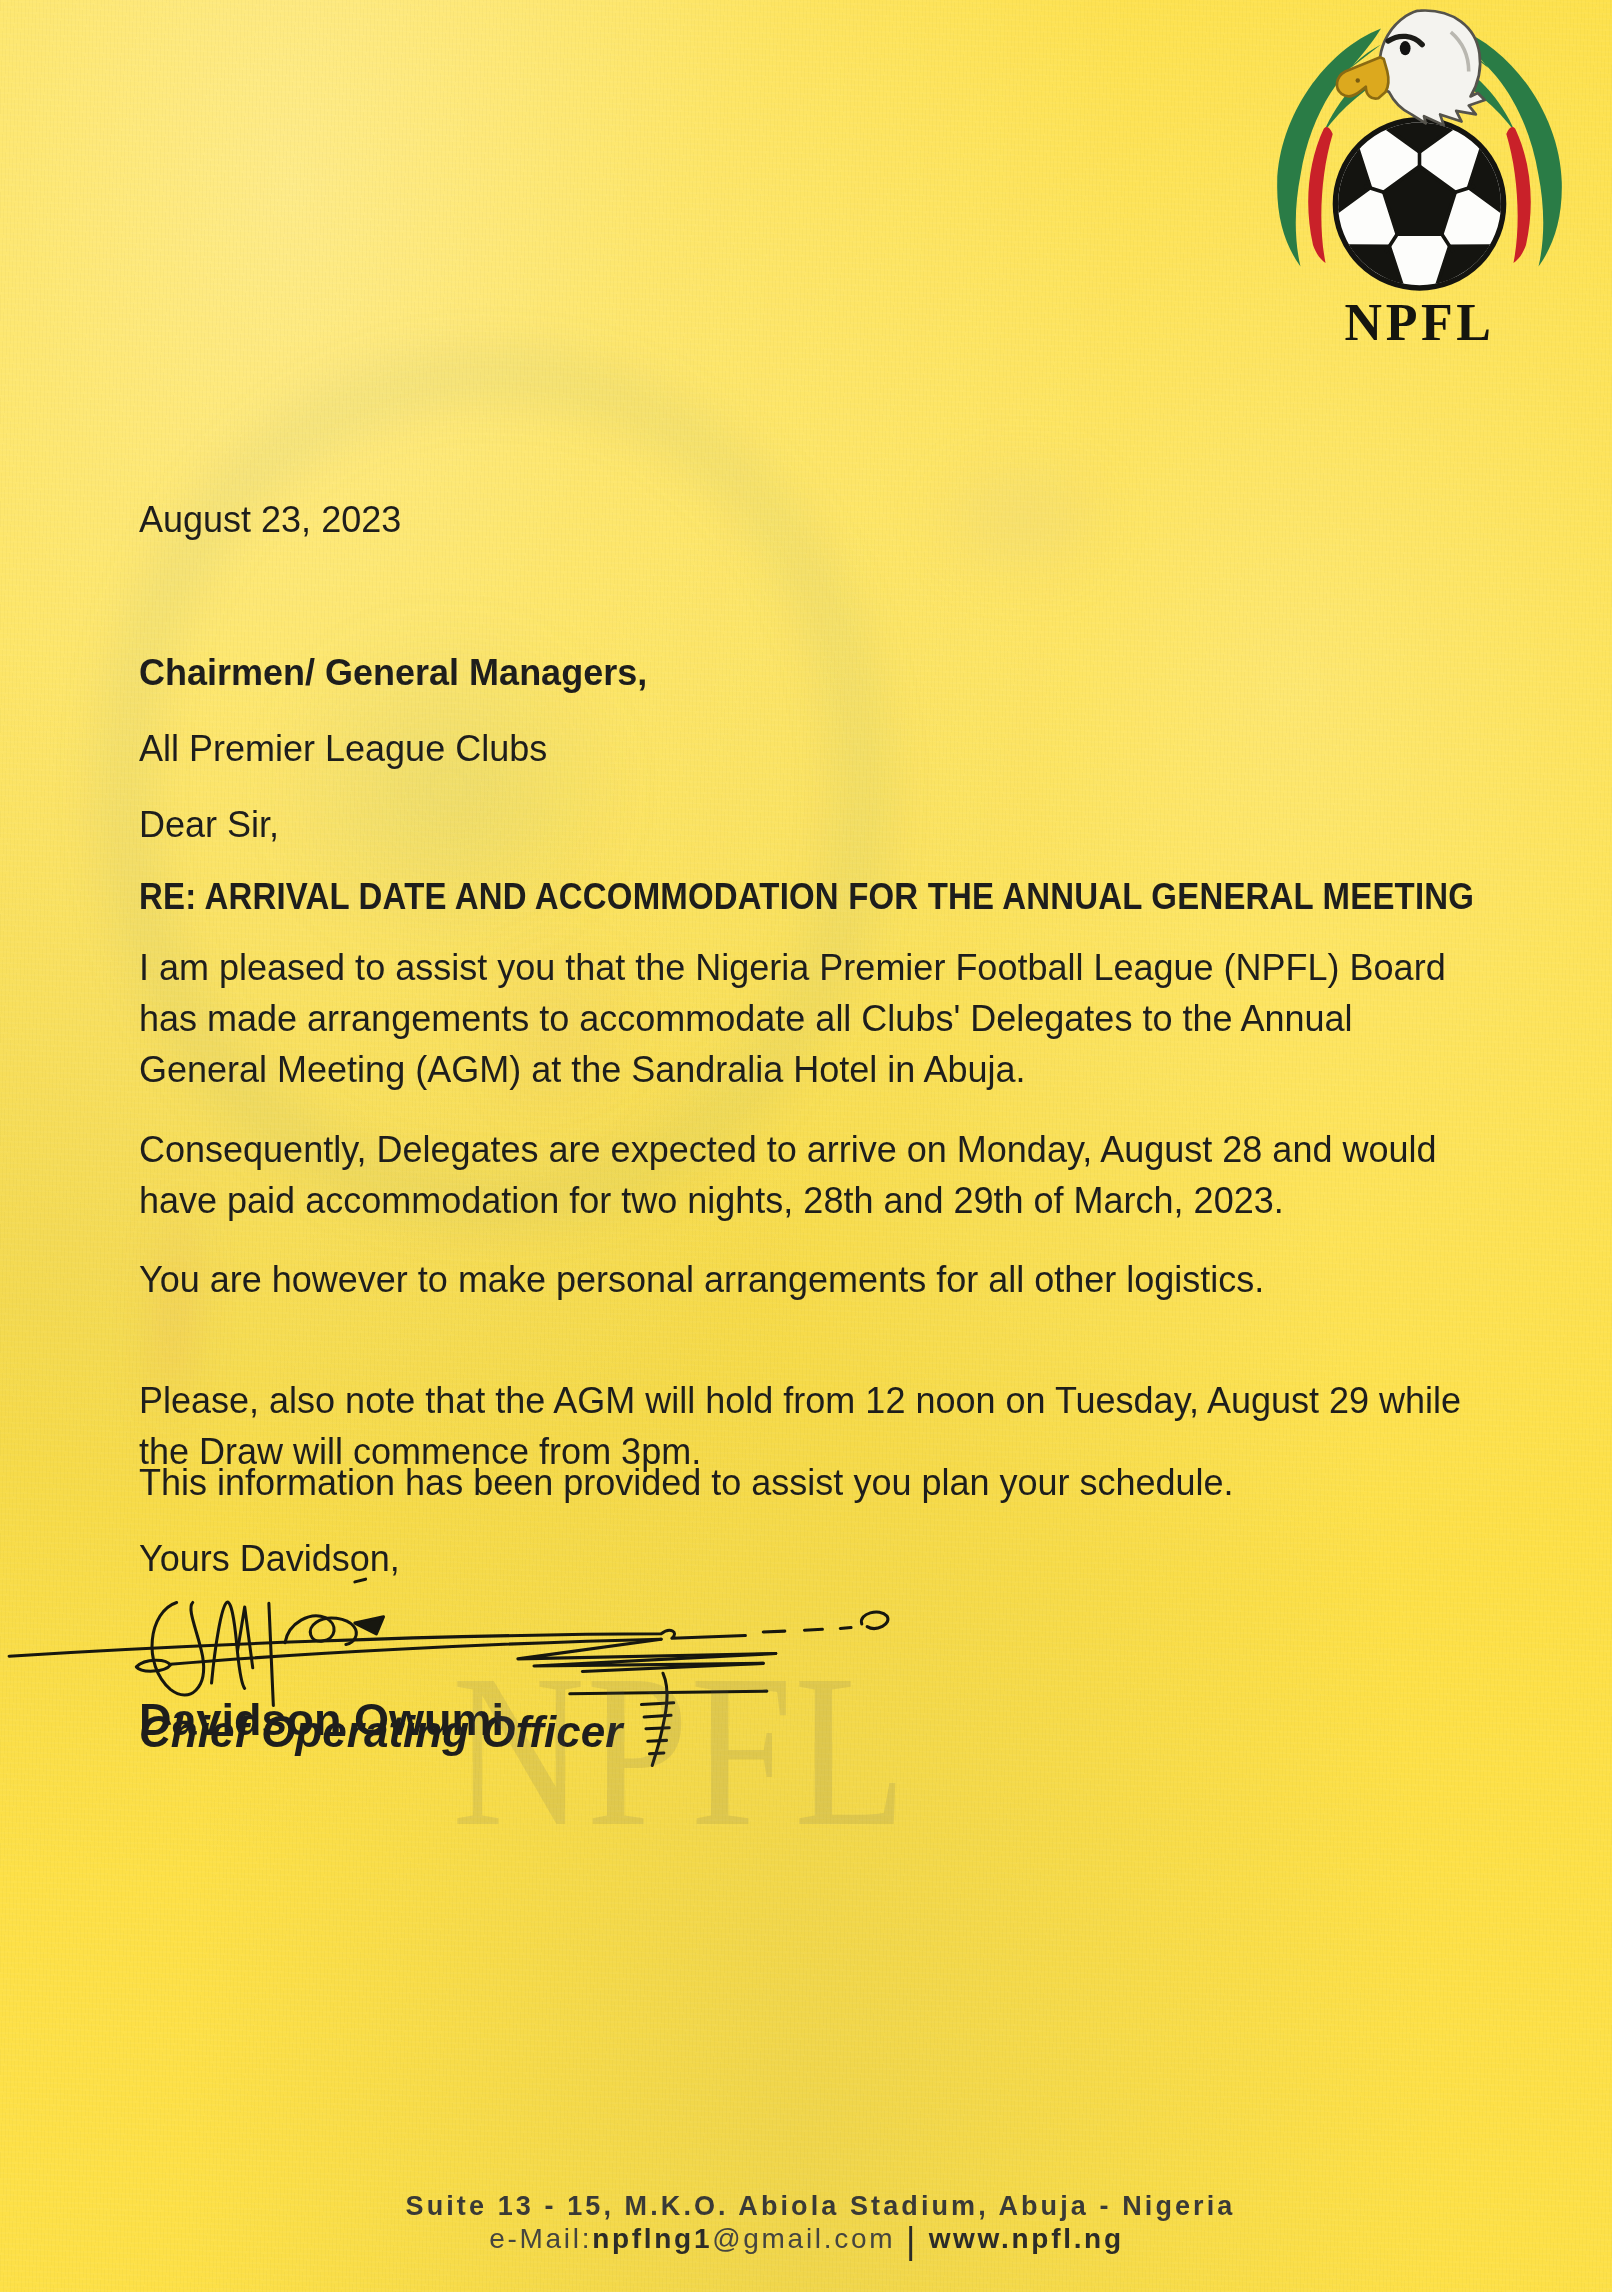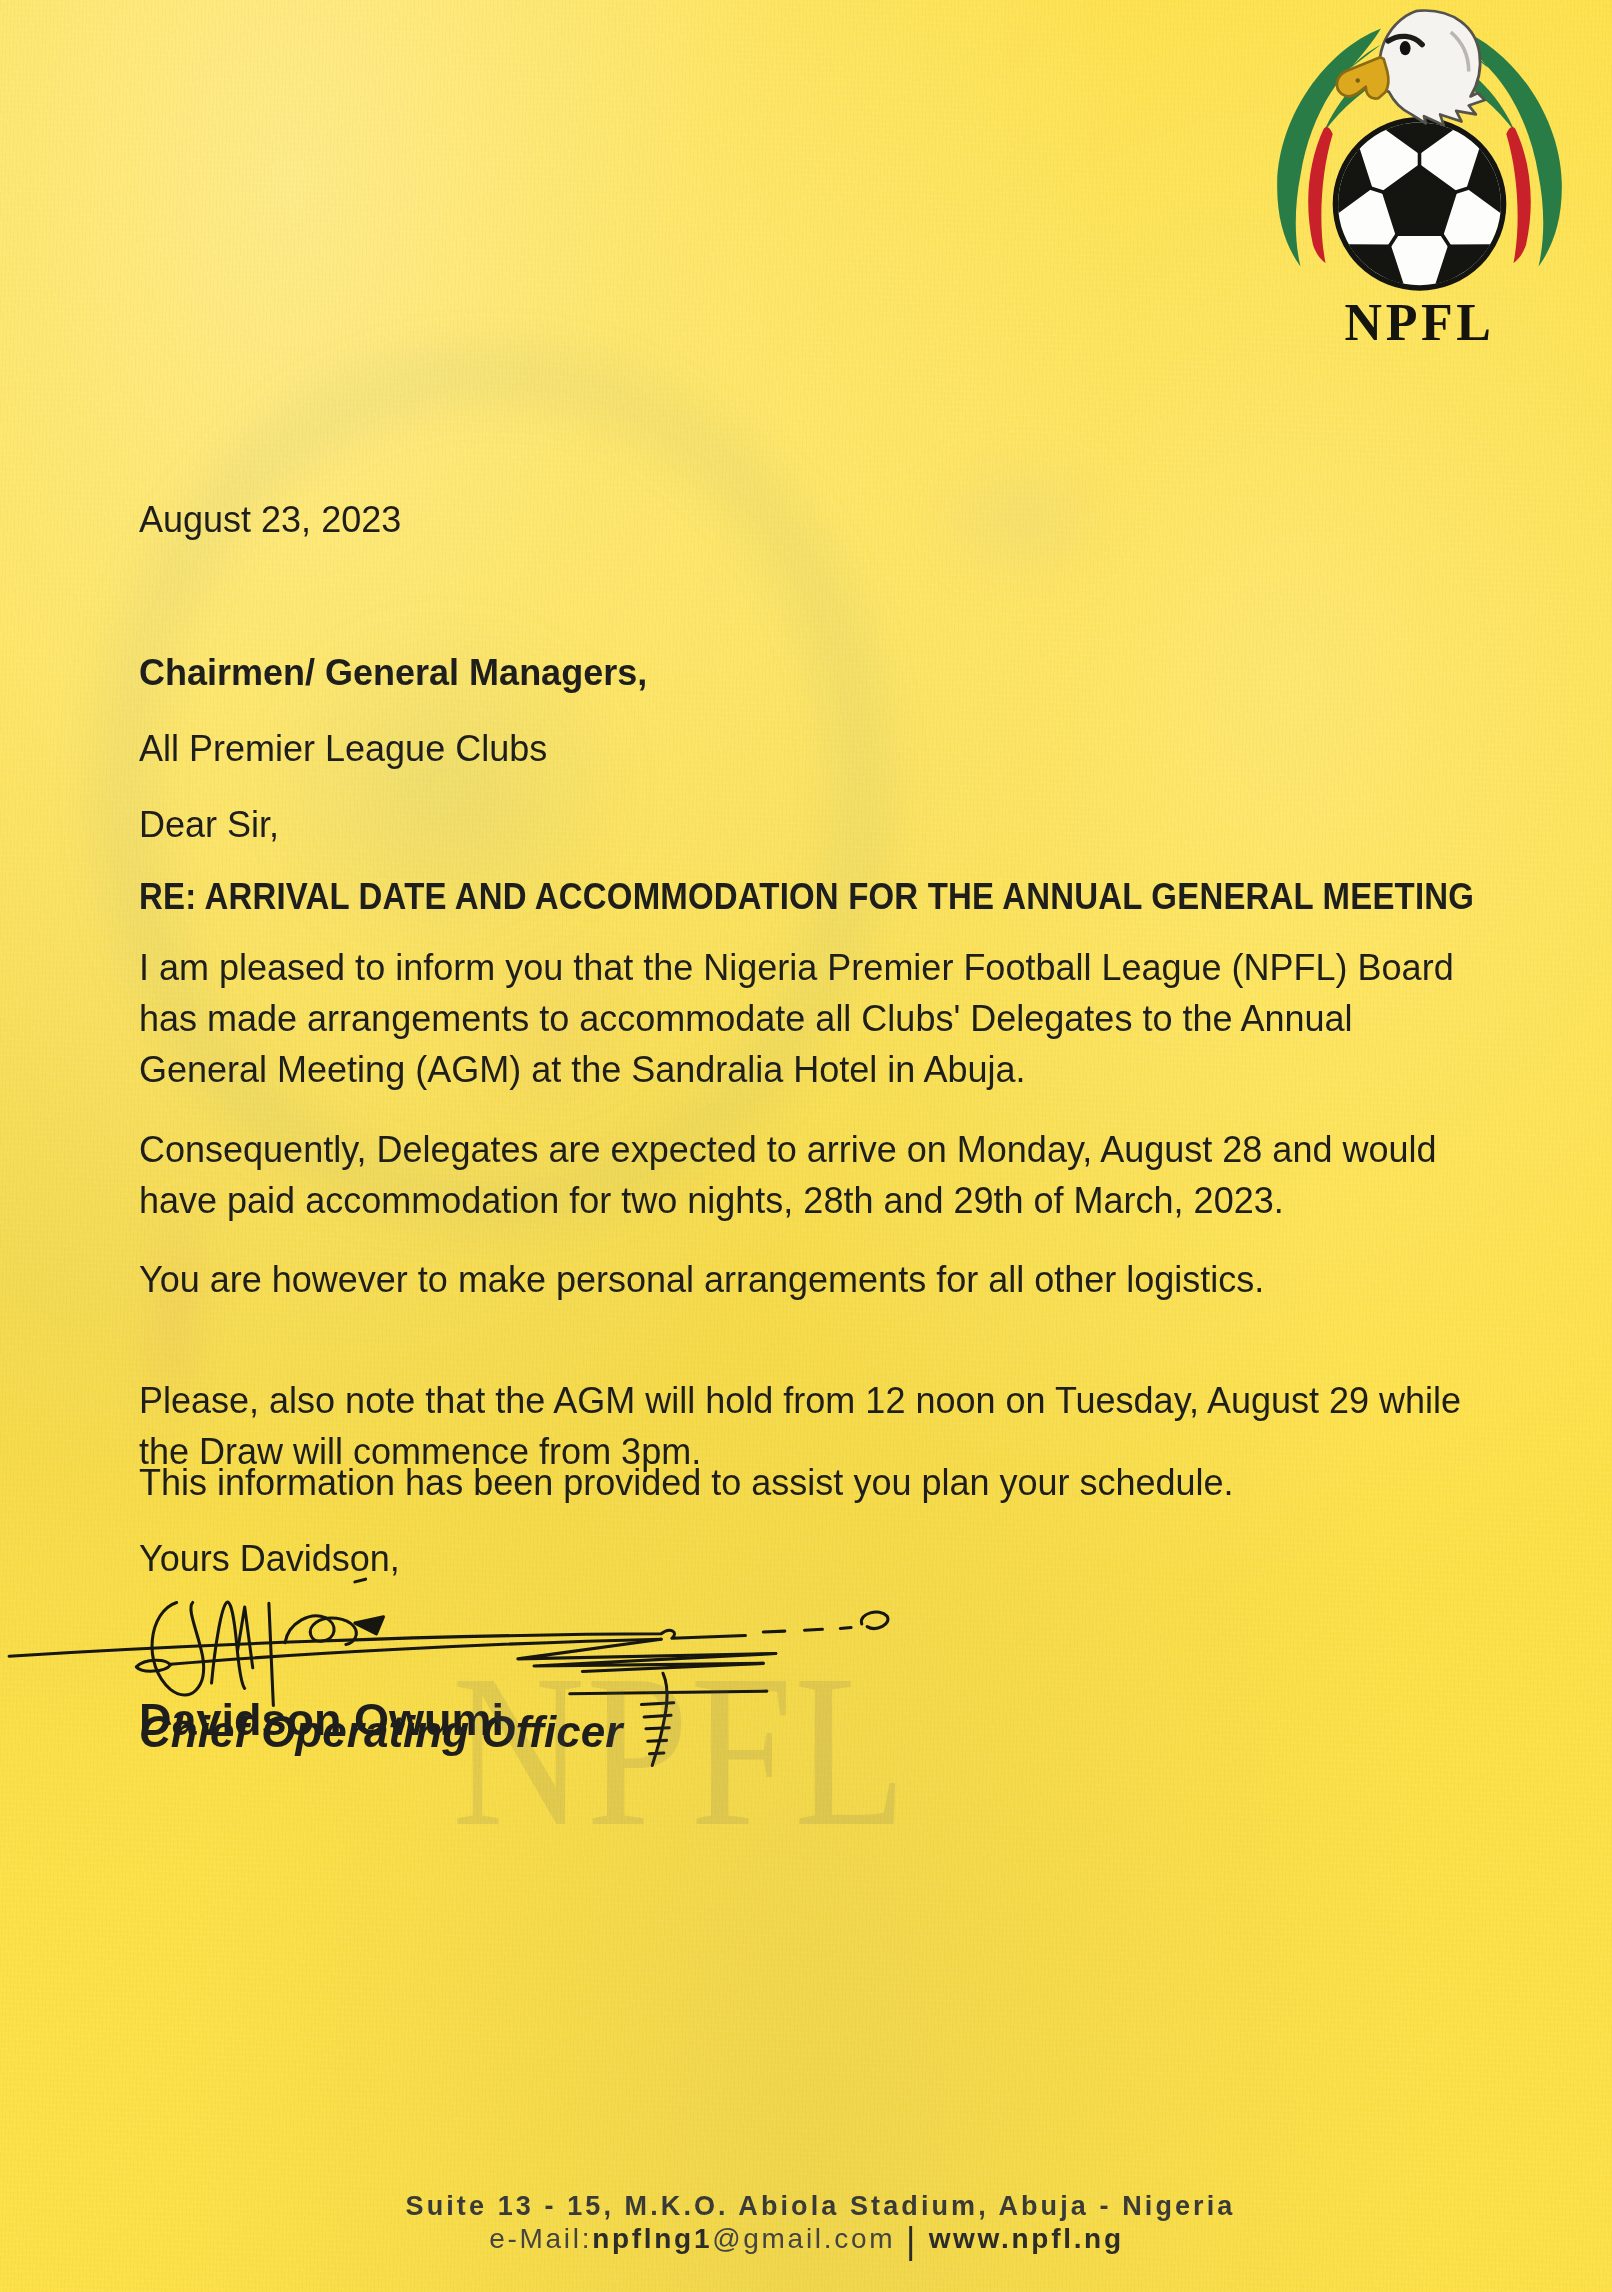--- a/index.html
+++ b/index.html
@@ -163,21 +163,21 @@
 
   <div class="tblock date-line fit">August 23, 2023</div>
 
   <div class="tblock recipient-1 bold fit">Chairmen/ General Managers,</div>
   <div class="tblock recipient-2 fit">All Premier League Clubs</div>
   <div class="tblock salutation-line fit">Dear Sir,</div>
 
   <div class="tblock subject-line bold fit" style="transform: scaleX(0.915946);">RE: ARRIVAL DATE AND ACCOMMODATION FOR THE ANNUAL GENERAL MEETING</div>
 
   <div class="para p1">
-    <span class="fit stretch">I am pleased to inform you that the Nigeria Premier Football League (NPFL) Board</span>
+    <span class="fit stretch">I am pleased to assist you that the Nigeria Premier Football League (NPFL) Board</span>
     <span class="fit stretch">has made arrangements to accommodate all Clubs' Delegates to the Annual</span>
     <span class="fit">General Meeting (AGM) at the Sandralia Hotel in Abuja.</span>
   </div>
   <div class="para p2">
     <span class="fit stretch">Consequently, Delegates are expected to arrive on Monday, August 28 and would</span>
     <span class="fit">have paid accommodation for two nights, 28th and 29th of March, 2023.</span>
   </div>
   <div class="para p3">
     <span class="fit">You are however to make personal arrangements for all other logistics.</span>
   </div>

